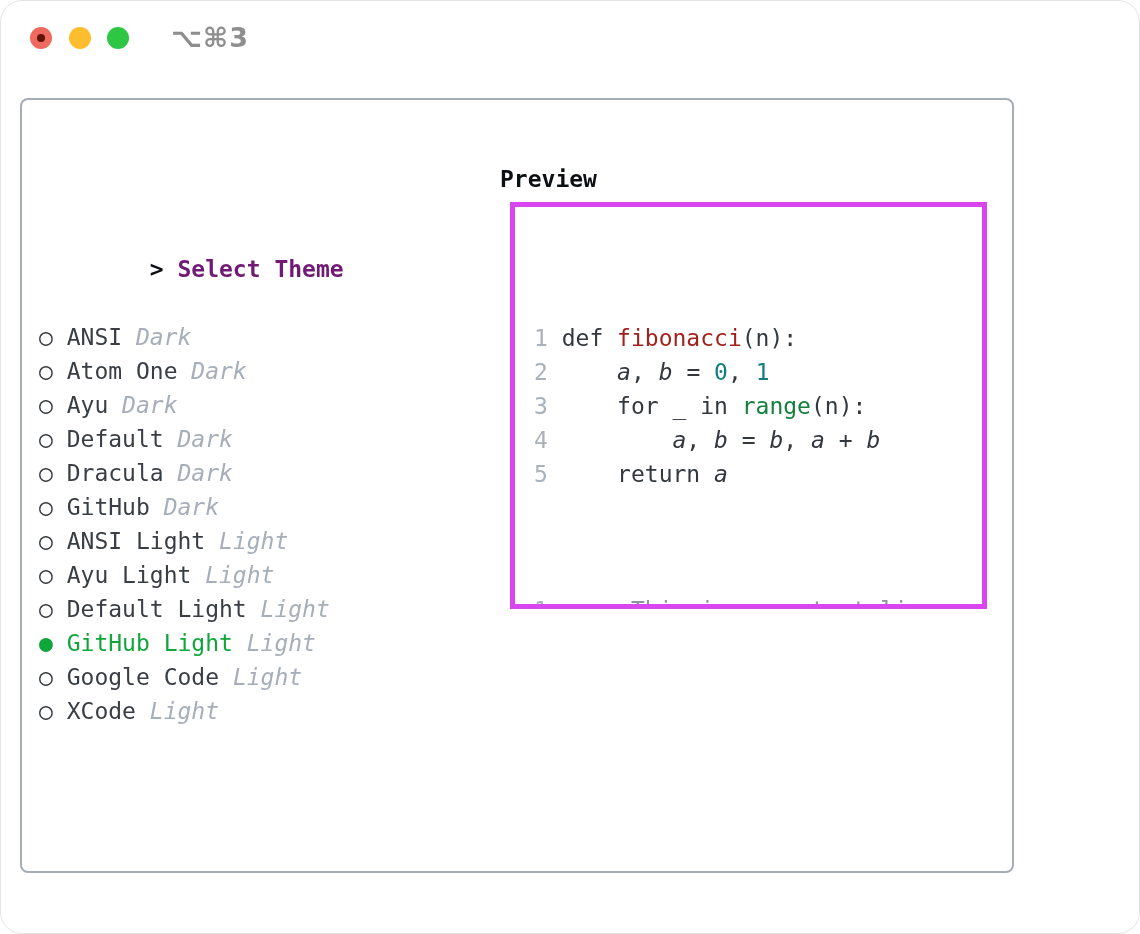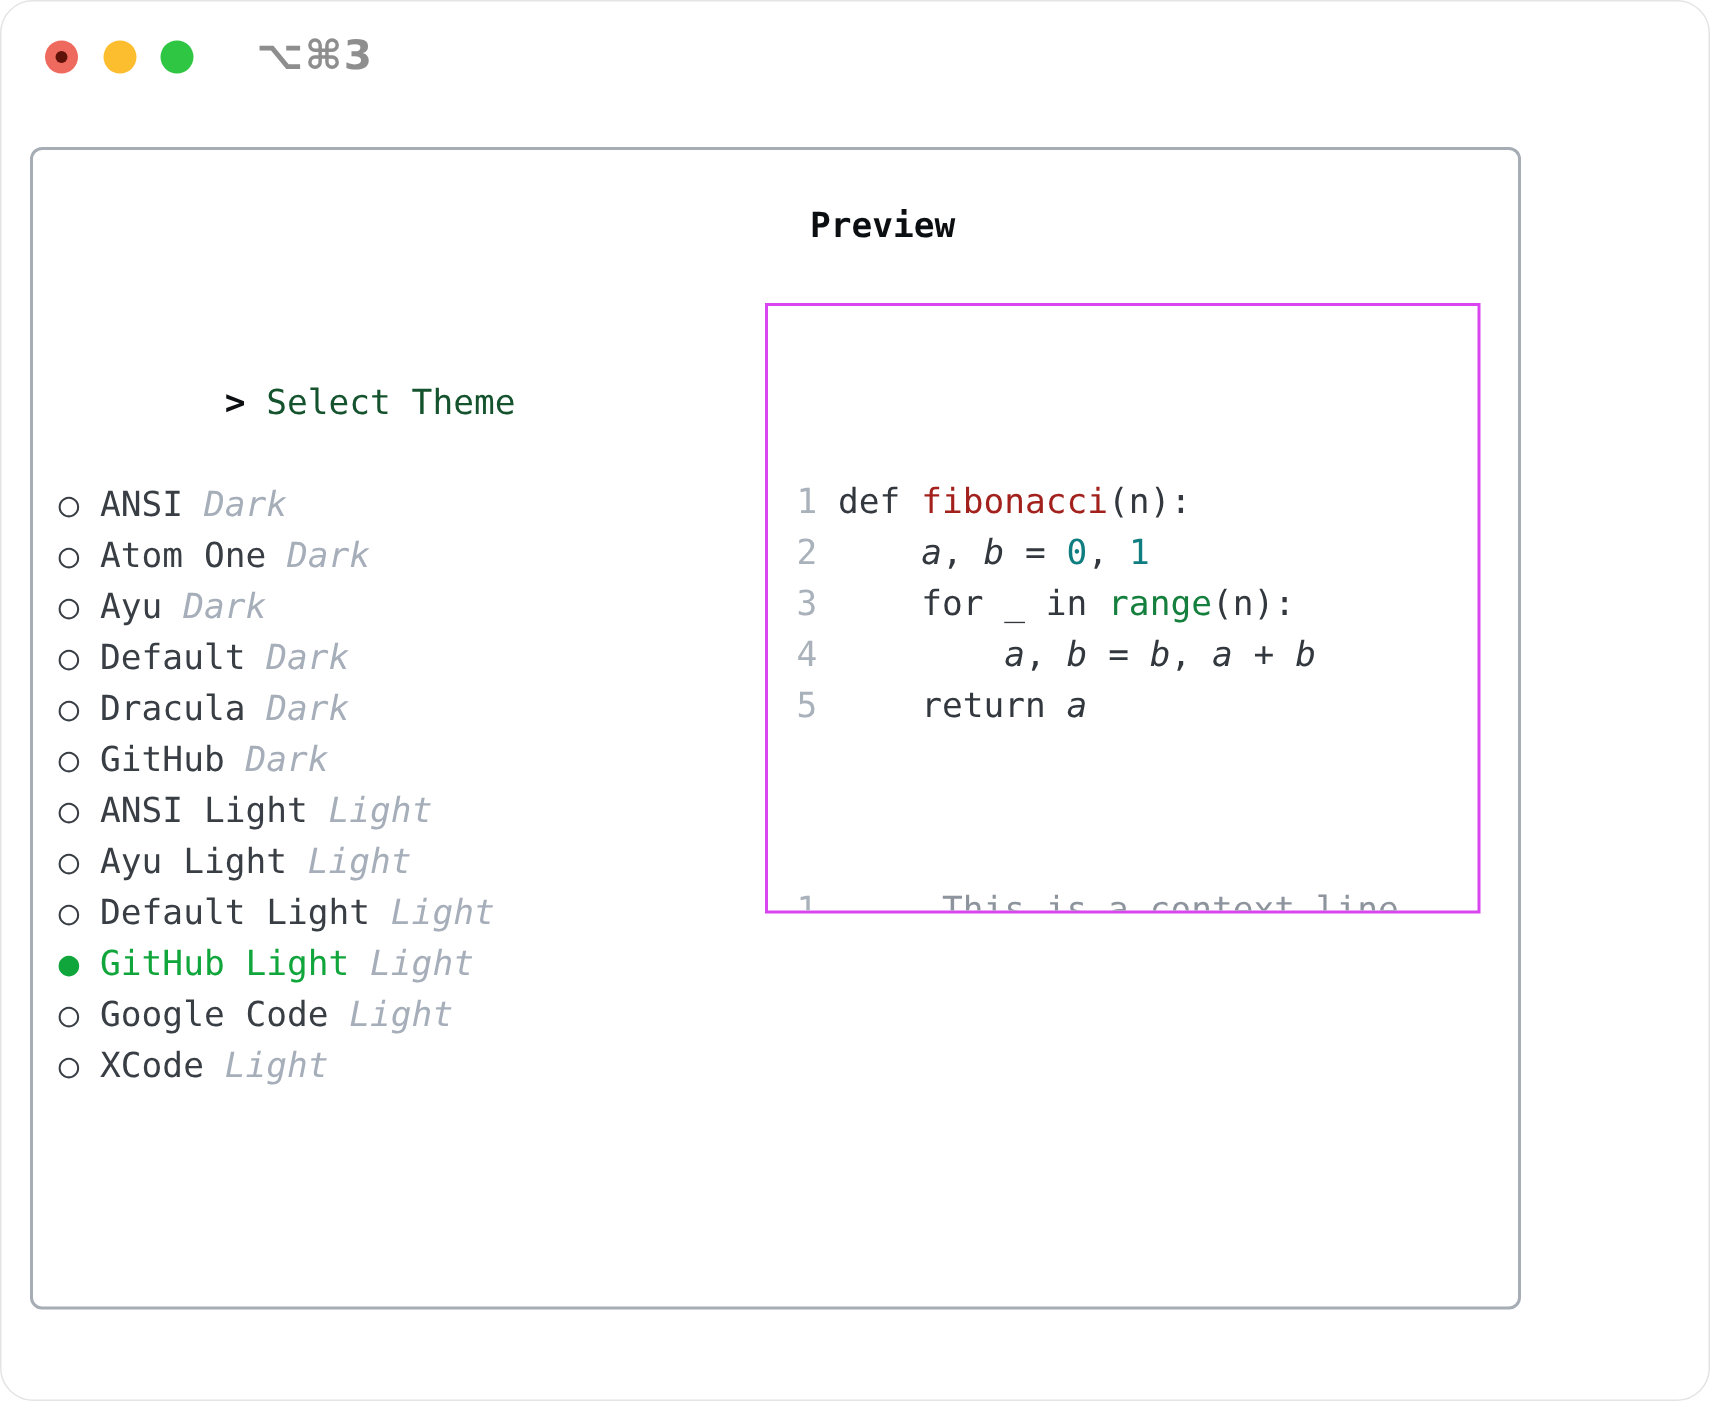--- a/index.html
+++ b/index.html
@@ -47,37 +47,37 @@
   }
 
   
   .left-col {
     position: absolute; left: 17px; top: 50px;
     font-size: 23px; line-height: 34px;
     color: #383e44; white-space: pre;
   }
   .row { height: 34px; }
   .prompt { font-weight: 700; color: #0c0f12; margin-right: 1ch; }
-  .hdr { font-weight: 400; color: #14532d; }
+  .hdr { font-weight: 700; color: #701a75; }
   .radio { margin-right: 1ch; color: #383e44; }
   .t-variant { margin-left: 1ch; color: #a6aeba; font-style: italic; }
   .row.selected .radio, .row.selected .t-name { color: #11a63c; }
   .apply-section { margin-top: 34px; }
   .apply-header { padding-left: 2ch; color: #14181c; }
 
   
   .preview-label {
-    position: absolute; left: 478px; top: 34px;
+    position: absolute; left: 478px; top: 62px;
     font-size: 23px; line-height: 34px;
-    font-weight: 700; color: #0c0f12; margin-left: 40px;
+    font-weight: 700; color: #0c0f12;
   }
   .preview-box {
     position: absolute; left: 488px; top: 102px;
     width: 477px; height: 407px;
-    border: 2px solid #d946ef; background: #ffffff;
+    border: 5px solid #d946ef; background: #ffffff;
     padding: 46px 8px 16px 19px;
     font-size: 23px; line-height: 34px;
     white-space: pre; overflow: hidden;
   }
   .diff-block { margin-top: 34px; }
   .pline { height: 34px; }
   .lineno { color: #a9b1bb; }
   .s-plain   { color: #32383e; }
   .s-fn      { color: #a2211c; }
   .s-num     { color: #107e81; }

